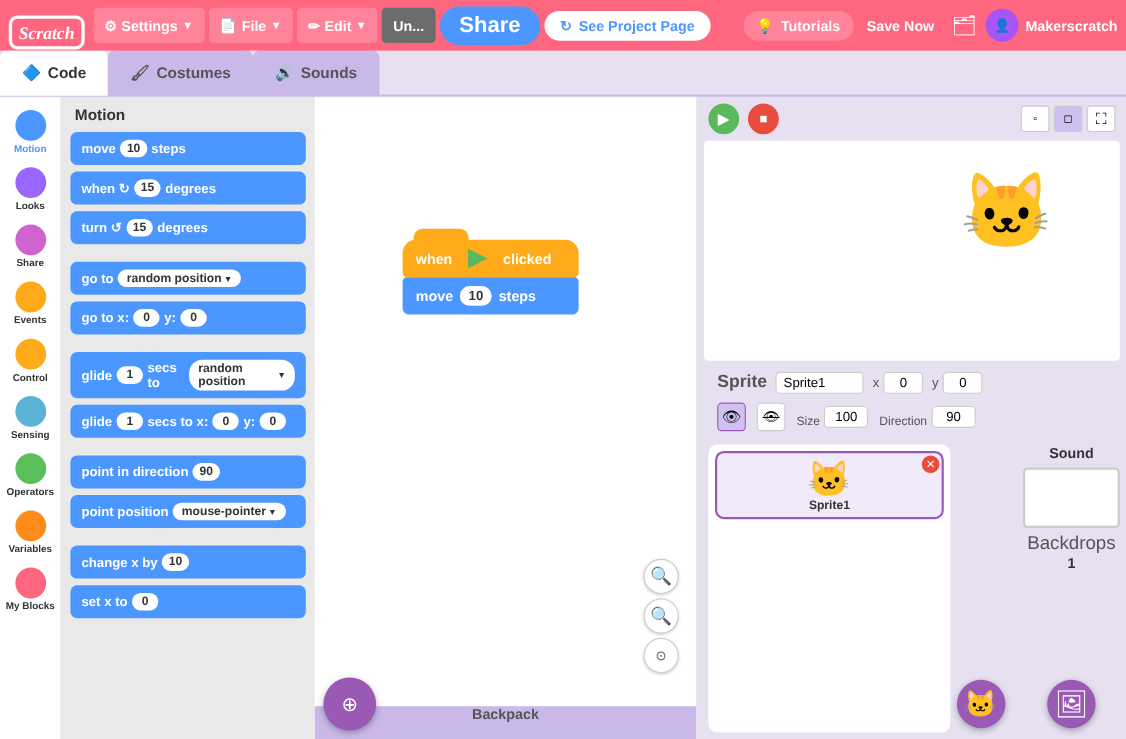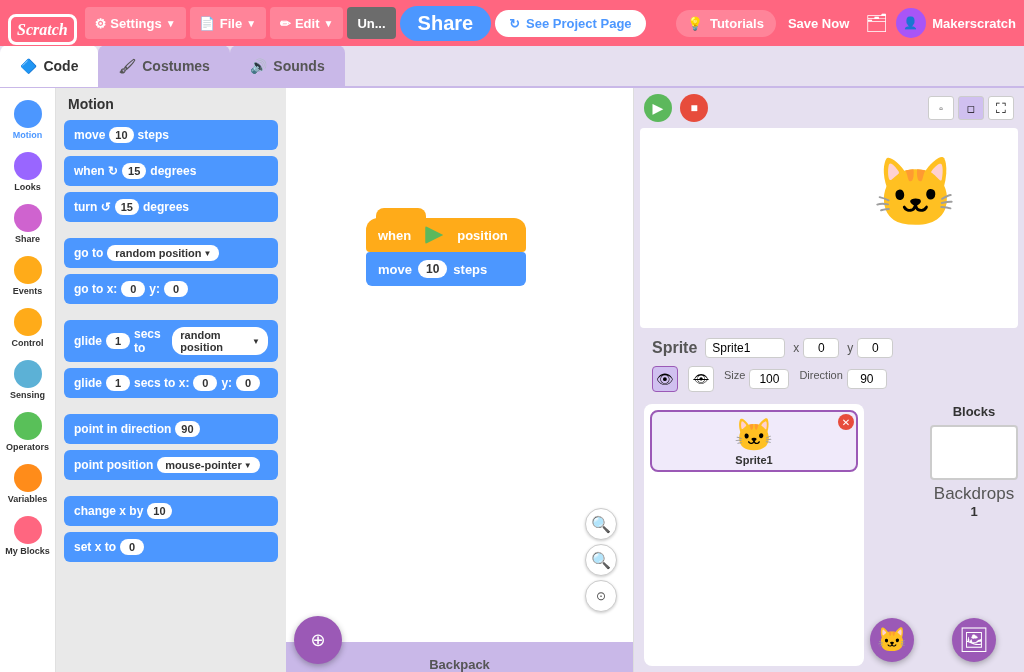--- a/index.html
+++ b/index.html
@@ -158,21 +158,21 @@
     .zoom-btn {
       width: 32px; height: 32px; border-radius: 50%;
       background: white; border: 1px solid #ccc;
       display: flex; align-items: center; justify-content: center;
       cursor: pointer; font-size: 16px; color: #555;
       box-shadow: 0 1px 3px rgba(0,0,0,0.2);
     }
     .backpack-bar {
       position: absolute; bottom: 0; left: 0; right: 0;
       background: #c9b8e8; height: 30px;
-      display: flex; align-items: flex-end; justify-content: center;
+      display: flex; align-items: flex-start; justify-content: center;
       font-size: 13px; font-weight: 700; color: #555; cursor: pointer;
     }
     .stage-header {
       display: flex; align-items: center; justify-content: space-between;
       padding: 6px 10px; background: #e6e0f0;
     }
     .stage-controls { display: flex; align-items: center; gap: 8px; }
     .flag-btn {
       width: 28px; height: 28px; border-radius: 50%; background: #5cb85c;
       border: none; cursor: pointer; display: flex; align-items: center;
@@ -214,21 +214,21 @@
     }
     .sprite-vis-row {
       display: flex; align-items: center; padding: 2px 10px; gap: 10px;
     }
     .vis-btn {
       width: 26px; height: 26px; border-radius: 4px; border: 1px solid #ccc;
       background: white; cursor: pointer; display: flex; align-items: center;
       justify-content: center; font-size: 14px;
     }
     .vis-btn.active { background: #d0c0f0; border-color: #9b59b6; }
-    .prop-group { display: flex; align-items: flex-start; gap: 4px; }
+    .prop-group { display: flex; align-items: flex-end; gap: 4px; }
     .prop-label { font-size: 11px; color: #555; }
     .prop-input {
       border: 1px solid #ccc; border-radius: 4px; padding: 2px 4px;
       font-size: 12px; width: 40px; text-align: center; background: white;
     }
 
     
     .sprite-library {
       flex: 1; display: flex; gap: 6px; padding: 6px 10px;
       background: #e6e0f0; overflow: hidden;
@@ -504,21 +504,21 @@
     <div class="script-canvas">
 
       <div class="script-block-group">
 
         <div style="position:relative; margin-bottom:0;">
 
           <div style="position:absolute; top:-10px; left:10px; width:50px; height:14px; background:#ffab19; border-radius:8px 8px 0 0;"></div>
           <div class="sb-block sb-event" style="display:flex; align-items:center; gap:14px; min-width:160px;">
             <span>when</span>
             <span style="display:inline-flex;align-items:center;justify-content:center;background:#5cb85c;width:18px;height:18px;clip-path:polygon(0 0,100% 50%,0 100%);border-radius:2px;"></span>
-            <span>position</span>
+            <span>clicked</span>
           </div>
         </div>
 
         <div class="sb-block sb-motion" style="display:flex; align-items:center; gap:6px; min-width:160px; margin-top:0;">
           <span>move</span>
           <span class="sb-input">10</span>
           <span>steps</span>
         </div>
       </div>
 
@@ -609,21 +609,21 @@
             <div class="sprite-thumb-icon">🐱</div>
             <span class="sprite-thumb-label">Sprite1</span>
           </div>
         </div>
         <button class="add-sprite-btn">
           <span>🐱</span>
         </button>
       </div>
 
       <div class="stage-panel">
-        <span class="stage-panel-label">Blocks</span>
+        <span class="stage-panel-label">Sound</span>
         <div class="stage-thumb"></div>
         <span class="backdrop-label">Backdrops</span>
         <span class="backdrop-count">1</span>
         <button class="add-backdrop-btn">
           <span>🖼</span>
         </button>
       </div>
     </div>
 
   </div>

